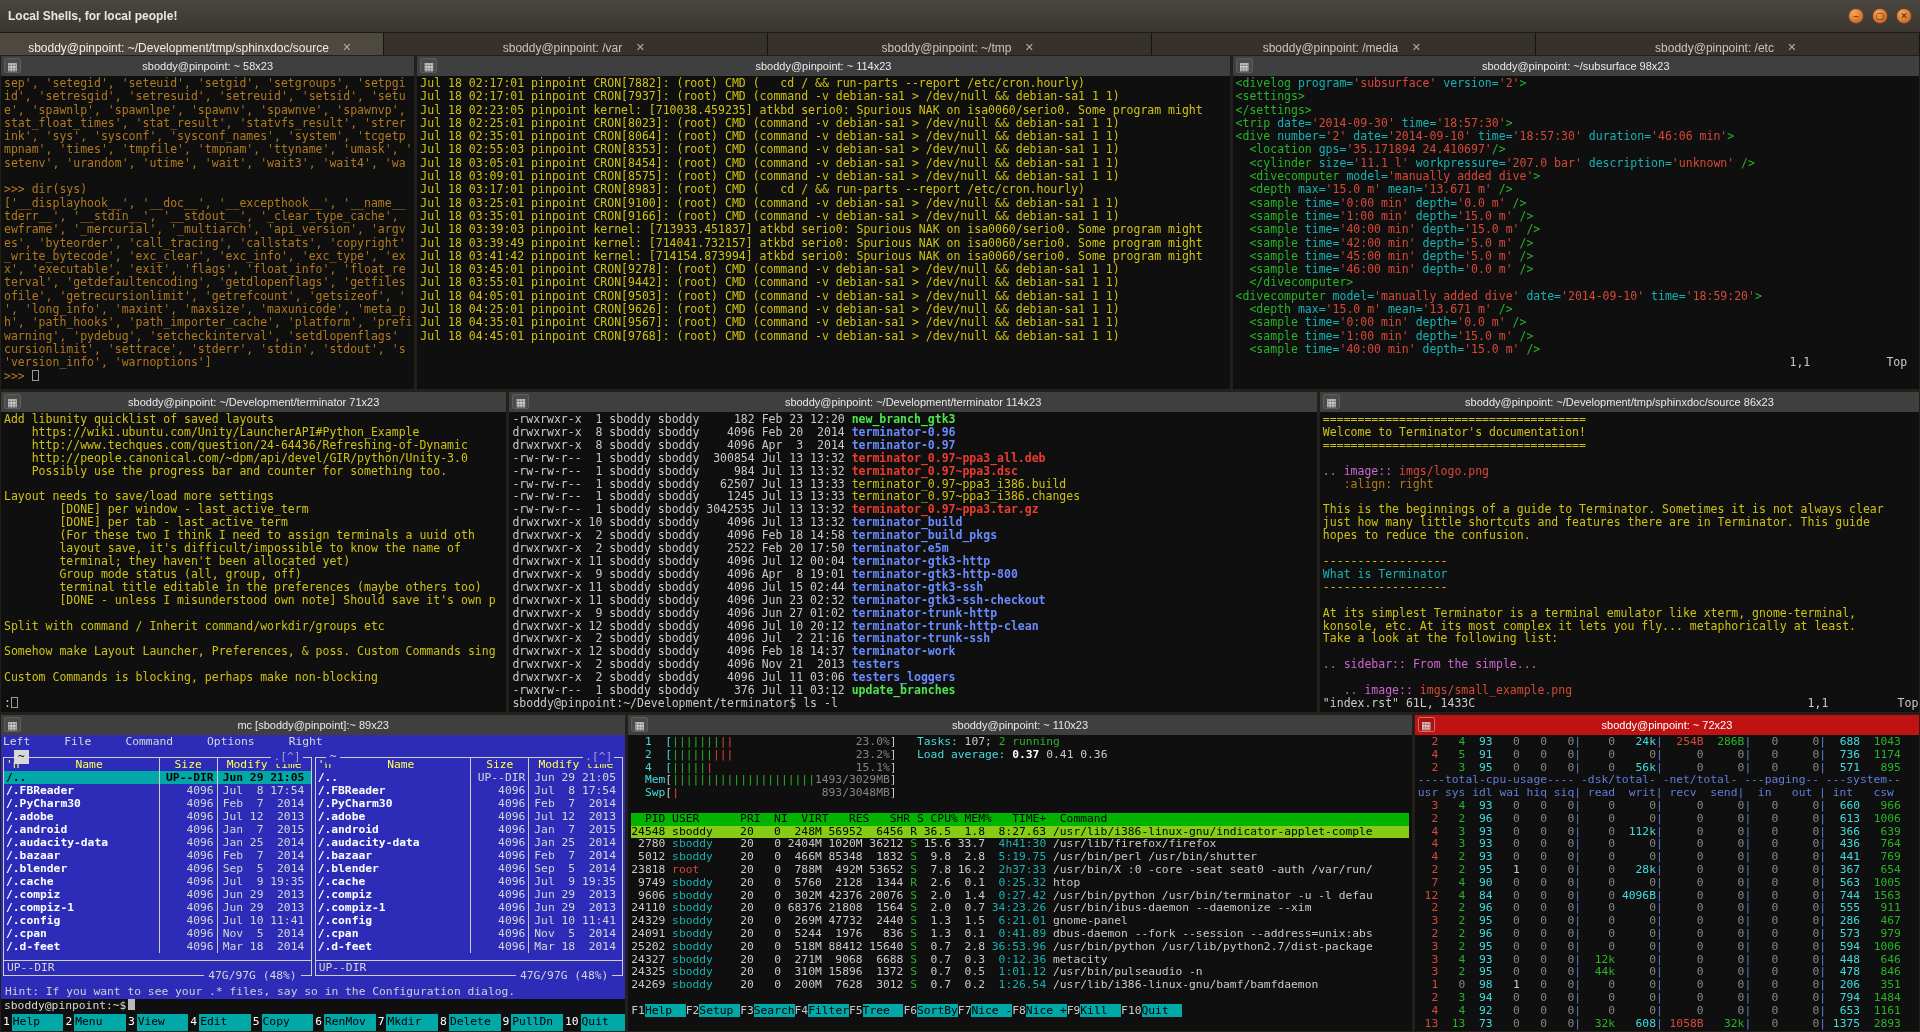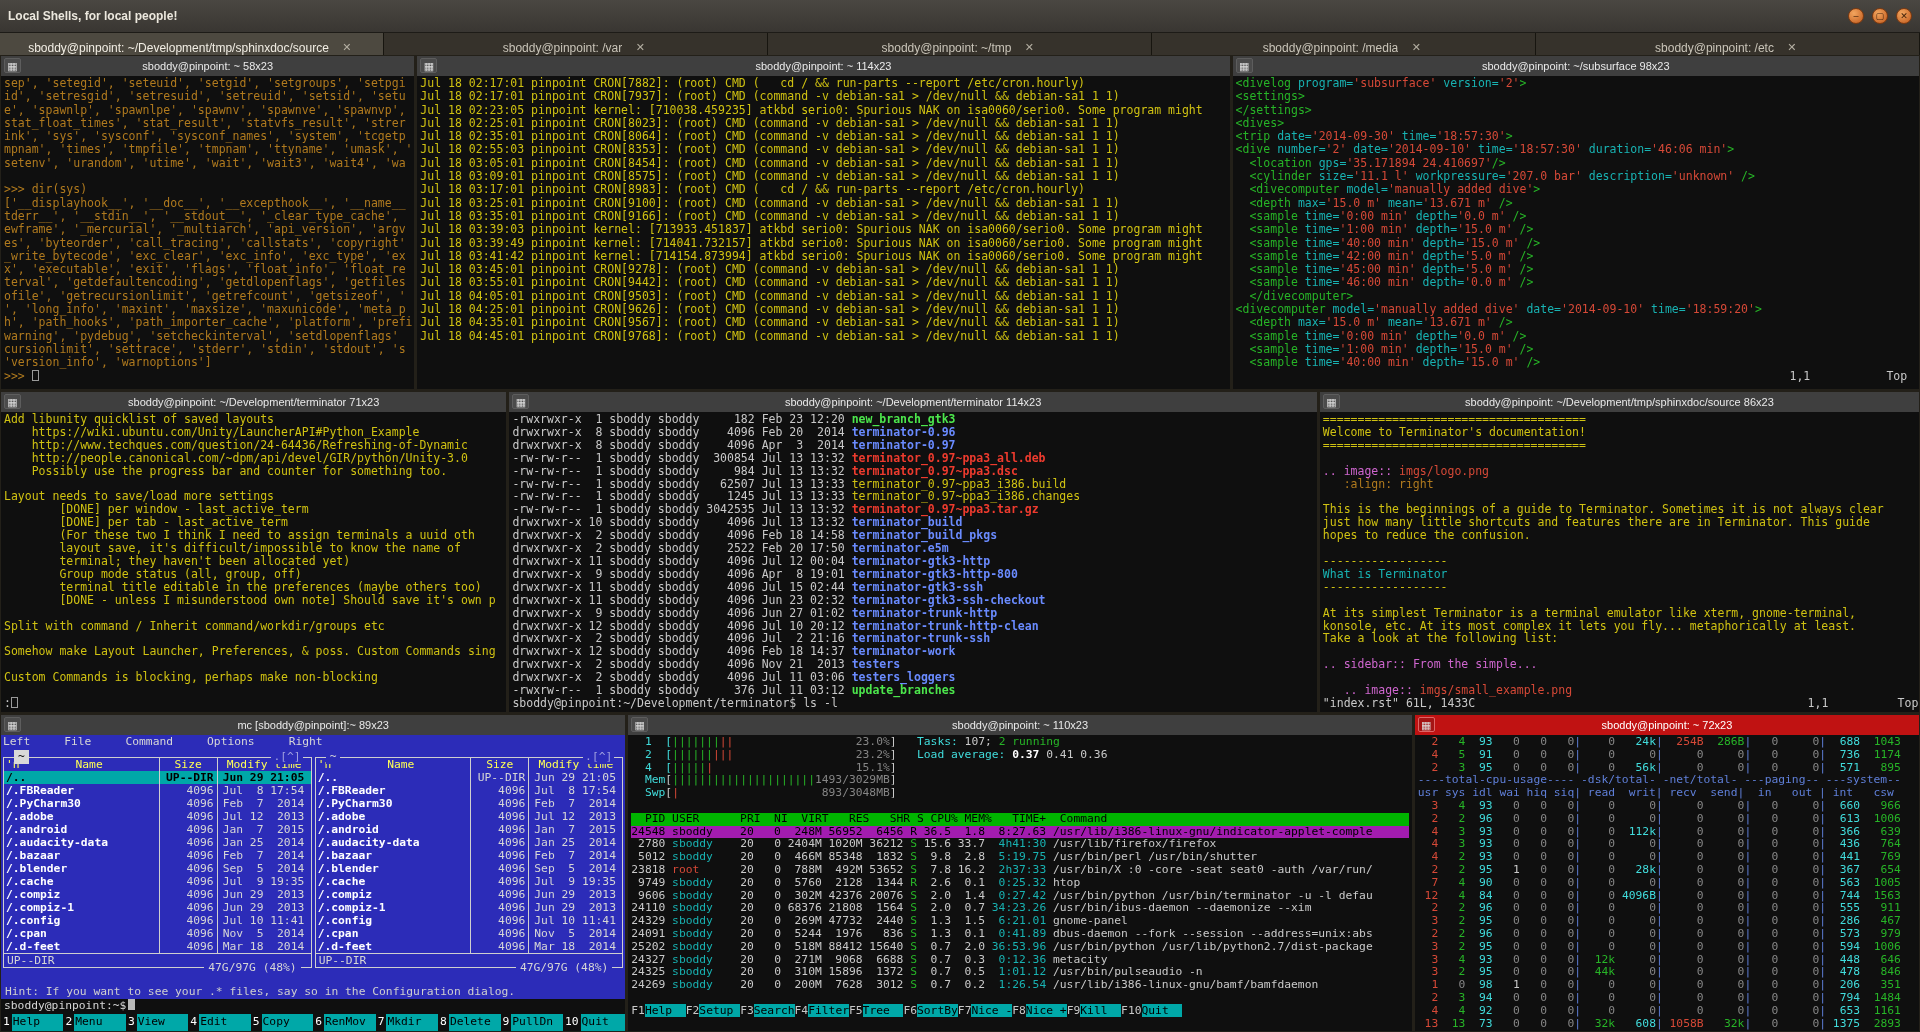--- a/index.html
+++ b/index.html
@@ -35,21 +35,21 @@
 .c-w{color:#c9c9c9}.c-wb{color:#fff;font-weight:bold}.c-dim{color:#858585}
 .c-tan{color:#b07a1e}.c-y{color:#d0c212}
 .c-g{color:#27b427}.c-gb{color:#4ce64c;font-weight:bold}
 .c-cy{color:#18b2b2}.c-cyb{color:#41dcdc}
 .c-b{color:#6a8bff;font-weight:bold}.c-bl{color:#5f7fd8}
 .c-r{color:#d64937}.c-rb{color:#ee3b2e;font-weight:bold}
 .c-m{color:#cf66cf}
 .c-kcy{background:#00a8a8;color:#000}
 .u{}
 .bg-hdr{background:#00b400;color:#000}
-.bg-sel{background:#a21caf;color:#000}
+.bg-sel{background:#84cc16;color:#000}
 .cur{display:inline-block;width:7px;height:11px;border:1px solid #9a9a9a;vertical-align:-1px}
 .blk{display:inline-block;width:7px;height:11px;background:#b9b9b9;margin-left:2px;vertical-align:-1px}
 
 .mc-screen{background:#2c2cb8;color:#d6d6d6;display:flex;flex-direction:column;padding:0;font-family:"DejaVu Sans Mono","Liberation Mono",monospace;font-size:11.3px}
 .mc-menu{display:flex;gap:34px;padding:1px 2px;height:16px;color:#d6d6d6;flex:none}
 .mc-panels{flex:1;display:flex;padding:0 2px;gap:3px;min-height:0;margin-top:6px}
 .mc-panel{flex:1;border:1px solid #cfcfcf;position:relative;display:flex;flex-direction:column;min-width:0}
 .mc-ptab{position:absolute;top:-8px;left:10px;background:#2c2cb8;color:#d6d6d6;padding:0 4px;line-height:14px}
 .mc-ptab.act{background:#d8d8d8;color:#000}
 .mc-corner{position:absolute;top:-8px;right:8px;background:#2c2cb8;color:#9f9fdf;padding:0 2px;line-height:14px}
@@ -58,21 +58,21 @@
 .mc-cell-size{width:58px;border-left:1px solid #cfcfcf;text-align:right;padding-right:3px;white-space:pre;flex:none}
 .mc-cell-time{width:94px;border-left:1px solid #cfcfcf;padding-left:5px;white-space:pre;flex:none}
 .mc-head{color:#ffff55}
 .mc-head .mc-cell-size,.mc-head .mc-cell-time{text-align:center;padding:0}
 .mc-row.sel{background:#00a8a8;color:#000;font-weight:bold}
 .mc-row.sel .mc-cell-name{color:#000}
 .mc-dir{font-weight:bold;color:#fff}
 .mc-spacer{flex:1}
 .mc-mini{border-top:1px solid #cfcfcf;height:15px;line-height:14px;padding-left:3px;flex:none;white-space:pre}
 .mc-free{position:absolute;right:10px;bottom:-7px;background:#2c2cb8;padding:0 4px;height:13px;line-height:13px}
-.mc-hint{height:15px;line-height:15px;background:#2c2cb8;color:#cfcfcf;padding-left:4px;margin-top:16px;flex:none;white-space:pre}
+.mc-hint{height:15px;line-height:15px;background:#2c2cb8;color:#cfcfcf;padding-left:4px;margin-top:8px;flex:none;white-space:pre}
 .mc-prompt{height:15px;line-height:14px;background:#0f0f0f;color:#d6d6d6;padding-left:3px;flex:none;white-space:pre}
 .mc-keys{display:flex;height:17px;background:#0f0f0f;flex:none}
 .mc-key{flex:1;display:flex;min-width:0}
 .mc-knum{color:#fff;padding:0 2px;line-height:16px}
 .mc-klab{flex:1;background:#00a8a8;color:#000;padding-left:1px;line-height:16px;overflow:hidden;white-space:nowrap}
 </style>
 </head>
 <body>
 
 <div class="titlebar">
@@ -170,21 +170,20 @@
     </div>
     <div class="pane p-xml">
       <div class="ptitle">
           <span class="picon">▦</span>
           <span>sboddy@pinpoint: ~/subsurface 98x23</span>
         </div>
       <div class="term">
           <div class="tl"><span class="c-g">&lt;divelog </span><span class="c-cy">program=</span><span class="c-r">'subsurface'</span><span class="c-w"> </span><span class="c-cy">version=</span><span class="c-r">'2'</span><span class="c-g">&gt;</span></div>
           <div class="tl"><span class="c-g">&lt;settings&gt;</span></div>
           <div class="tl"><span class="c-g">&lt;/settings&gt;</span></div>
-          <div class="tl"><span class="c-g">&lt;dives&gt;</span></div>
           <div class="tl"><span class="c-g">&lt;trip </span><span class="c-cy">date=</span><span class="c-r">'2014-09-30'</span><span class="c-w"> </span><span class="c-cy">time=</span><span class="c-r">'18:57:30'</span><span class="c-g">&gt;</span></div>
           <div class="tl"><span class="c-g">&lt;dive </span><span class="c-cy">number=</span><span class="c-r">'2'</span><span class="c-w"> </span><span class="c-cy">date=</span><span class="c-r">'2014-09-10'</span><span class="c-w"> </span><span class="c-cy">time=</span><span class="c-r">'18:57:30'</span><span class="c-w"> </span><span class="c-cy">duration=</span><span class="c-r">'46:06 min'</span><span class="c-g">&gt;</span></div>
           <div class="tl"><span class="c-g">  &lt;location </span><span class="c-cy">gps=</span><span class="c-r">'35.171894 24.410697'</span><span class="c-g">/&gt;</span></div>
           <div class="tl"><span class="c-g">  &lt;cylinder </span><span class="c-cy">size=</span><span class="c-r">'11.1 l'</span><span class="c-w"> </span><span class="c-cy">workpressure=</span><span class="c-r">'207.0 bar'</span><span class="c-w"> </span><span class="c-cy">description=</span><span class="c-r">'unknown'</span><span class="c-g"> /&gt;</span></div>
           <div class="tl"><span class="c-g">  &lt;divecomputer </span><span class="c-cy">model=</span><span class="c-r">'manually added dive'</span><span class="c-g">&gt;</span></div>
           <div class="tl"><span class="c-g">  &lt;depth </span><span class="c-cy">max=</span><span class="c-r">'15.0 m'</span><span class="c-w"> </span><span class="c-cy">mean=</span><span class="c-r">'13.671 m'</span><span class="c-g"> /&gt;</span></div>
           <div class="tl"><span class="c-g">  &lt;sample </span><span class="c-cy">time=</span><span class="c-r">'0:00 min'</span><span class="c-w"> </span><span class="c-cy">depth=</span><span class="c-r">'0.0 m'</span><span class="c-g"> /&gt;</span></div>
           <div class="tl"><span class="c-g">  &lt;sample </span><span class="c-cy">time=</span><span class="c-r">'1:00 min'</span><span class="c-w"> </span><span class="c-cy">depth=</span><span class="c-r">'15.0 m'</span><span class="c-g"> /&gt;</span></div>
           <div class="tl"><span class="c-g">  &lt;sample </span><span class="c-cy">time=</span><span class="c-r">'40:00 min'</span><span class="c-w"> </span><span class="c-cy">depth=</span><span class="c-r">'15.0 m'</span><span class="c-g"> /&gt;</span></div>
           <div class="tl"><span class="c-g">  &lt;sample </span><span class="c-cy">time=</span><span class="c-r">'42:00 min'</span><span class="c-w"> </span><span class="c-cy">depth=</span><span class="c-r">'5.0 m'</span><span class="c-g"> /&gt;</span></div>
@@ -536,21 +535,21 @@
           <div class="tl bg-hdr"><span>  PID USER      PRI  NI  VIRT   RES   SHR S CPU% MEM%   TIME+  Command</span></div>
           <div class="tl bg-sel"><span>24548 sboddy    20   0  248M 56952  6456 R 36.5  1.8  8:27.63 /usr/lib/i386-linux-gnu/indicator-applet-comple</span></div>
           <div class="tl"><span class="c-w"> 2780 </span><span class="c-cy">sboddy    </span><span class="c-w">20   0 2404M 1020M 36212 </span><span class="c-g">S</span><span class="c-w"> 15.6 33.7</span><span class="c-cy">  4h41:30</span><span class="c-w"> /usr/lib/firefox/firefox</span></div>
           <div class="tl"><span class="c-w"> 5012 </span><span class="c-cy">sboddy    </span><span class="c-w">20   0  466M 85348  1832 </span><span class="c-g">S</span><span class="c-w">  9.8  2.8</span><span class="c-cy">  5:19.75</span><span class="c-w"> /usr/bin/perl /usr/bin/shutter</span></div>
           <div class="tl"><span class="c-w">23818 </span><span class="c-r">root      </span><span class="c-w">20   0  788M  492M 53652 </span><span class="c-g">S</span><span class="c-w">  7.8 16.2</span><span class="c-cy">  2h37:33</span><span class="c-w"> /usr/bin/X :0 -core -seat seat0 -auth /var/run/</span></div>
           <div class="tl"><span class="c-w"> 9749 </span><span class="c-cy">sboddy    </span><span class="c-w">20   0  5760  2128  1344 </span><span class="c-g">R</span><span class="c-w">  2.6  0.1</span><span class="c-cy">  0:25.32</span><span class="c-w"> htop</span></div>
           <div class="tl"><span class="c-w"> 9606 </span><span class="c-cy">sboddy    </span><span class="c-w">20   0  302M 42376 20076 </span><span class="c-g">S</span><span class="c-w">  2.0  1.4</span><span class="c-cy">  0:27.42</span><span class="c-w"> /usr/bin/python /usr/bin/terminator -u -l defau</span></div>
           <div class="tl"><span class="c-w">24110 </span><span class="c-cy">sboddy    </span><span class="c-w">20   0 68376 21808  1564 </span><span class="c-g">S</span><span class="c-w">  2.0  0.7</span><span class="c-cy"> 34:23.26</span><span class="c-w"> /usr/bin/ibus-daemon --daemonize --xim</span></div>
           <div class="tl"><span class="c-w">24329 </span><span class="c-cy">sboddy    </span><span class="c-w">20   0  269M 47732  2440 </span><span class="c-g">S</span><span class="c-w">  1.3  1.5</span><span class="c-cy">  6:21.01</span><span class="c-w"> gnome-panel</span></div>
           <div class="tl"><span class="c-w">24091 </span><span class="c-cy">sboddy    </span><span class="c-w">20   0  5244  1976   836 </span><span class="c-g">S</span><span class="c-w">  1.3  0.1</span><span class="c-cy">  0:41.89</span><span class="c-w"> dbus-daemon --fork --session --address=unix:abs</span></div>
-          <div class="tl"><span class="c-w">25202 </span><span class="c-cy">sboddy    </span><span class="c-w">20   0  518M 88412 15640 </span><span class="c-g">S</span><span class="c-w">  0.7  2.0</span><span class="c-cy"> 36:53.96</span><span class="c-w"> /usr/bin/python /usr/lib/python2.7/dist-package</span></div>
+          <div class="tl"><span class="c-w">25202 </span><span class="c-cy">sboddy    </span><span class="c-w">20   0  518M 88412 15640 </span><span class="c-g">S</span><span class="c-w">  0.7  2.8</span><span class="c-cy"> 36:53.96</span><span class="c-w"> /usr/bin/python /usr/lib/python2.7/dist-package</span></div>
           <div class="tl"><span class="c-w">24327 </span><span class="c-cy">sboddy    </span><span class="c-w">20   0  271M  9068  6688 </span><span class="c-g">S</span><span class="c-w">  0.7  0.3</span><span class="c-cy">  0:12.36</span><span class="c-w"> metacity</span></div>
           <div class="tl"><span class="c-w">24325 </span><span class="c-cy">sboddy    </span><span class="c-w">20   0  310M 15896  1372 </span><span class="c-g">S</span><span class="c-w">  0.7  0.5</span><span class="c-cy">  1:01.12</span><span class="c-w"> /usr/bin/pulseaudio -n</span></div>
           <div class="tl"><span class="c-w">24269 </span><span class="c-cy">sboddy    </span><span class="c-w">20   0  200M  7628  3012 </span><span class="c-g">S</span><span class="c-w">  0.7  0.2</span><span class="c-cy">  1:26.54</span><span class="c-w"> /usr/lib/i386-linux-gnu/bamf/bamfdaemon</span></div>
           <div class="tl">&nbsp;</div>
           <div class="tl"><span class="c-w">F1</span><span class="c-kcy">Help  </span><span class="c-w">F2</span><span class="c-kcy">Setup </span><span class="c-w">F3</span><span class="c-kcy">Search</span><span class="c-w">F4</span><span class="c-kcy">Filter</span><span class="c-w">F5</span><span class="c-kcy">Tree  </span><span class="c-w">F6</span><span class="c-kcy">SortBy</span><span class="c-w">F7</span><span class="c-kcy">Nice -</span><span class="c-w">F8</span><span class="c-kcy">Nice +</span><span class="c-w">F9</span><span class="c-kcy">Kill  </span><span class="c-w">F10</span><span class="c-kcy">Quit  </span></div>
         </div>
     </div>
     <div class="pane p-dstat focused">
       <div class="ptitle">
           <span class="picon">▦</span>

